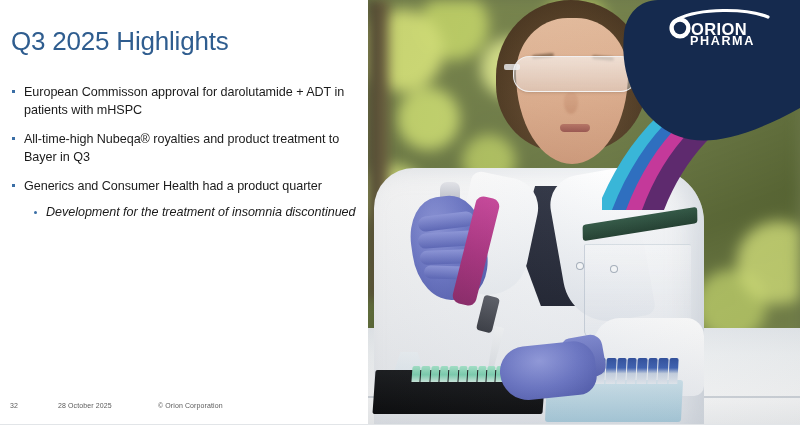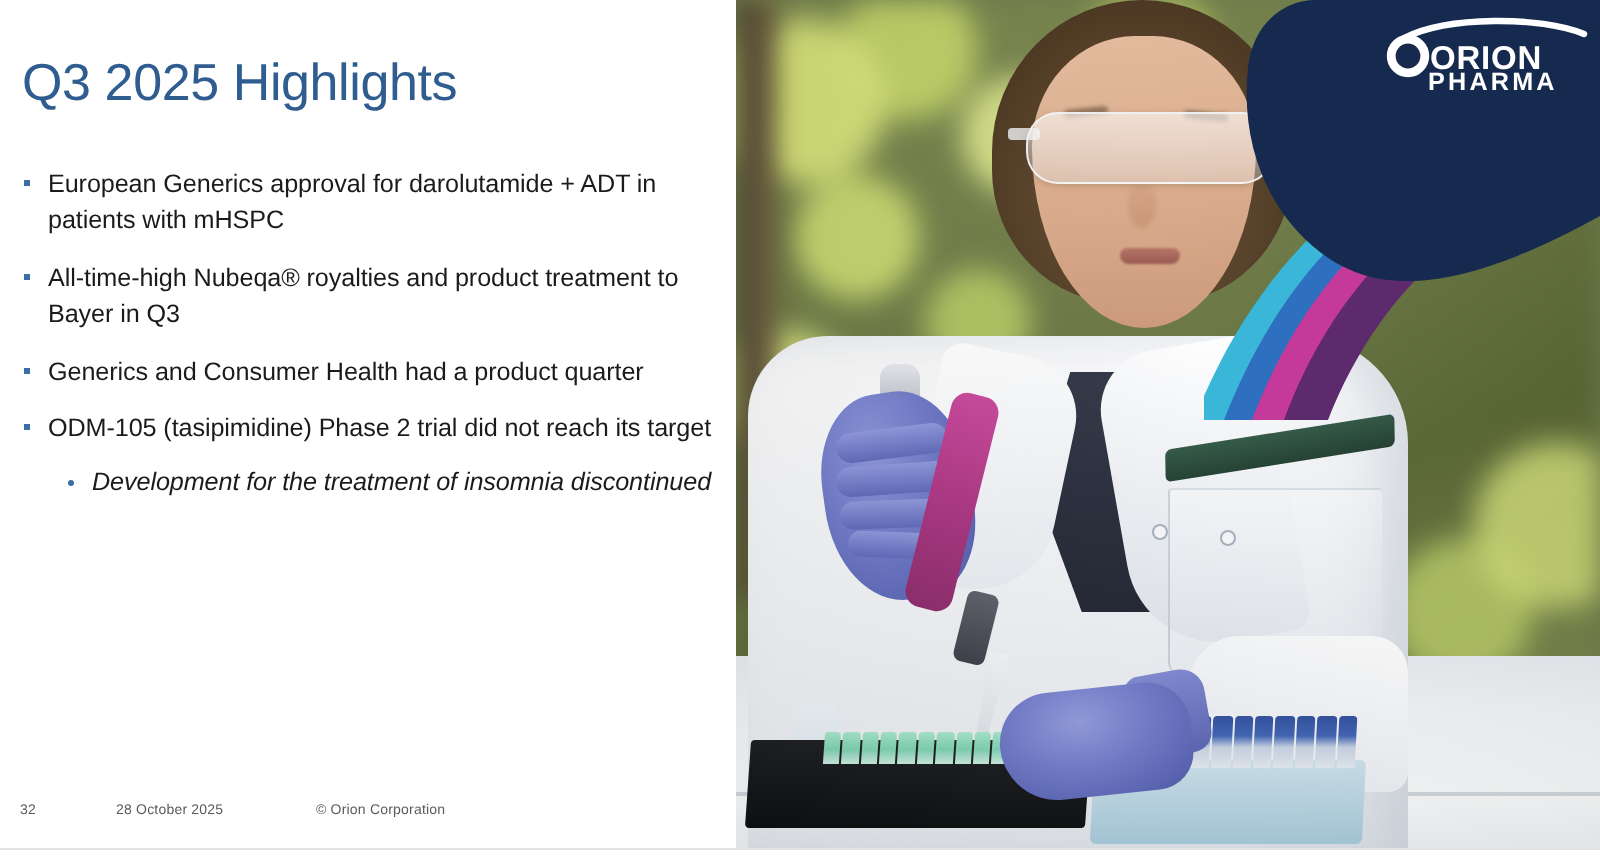--- a/index.html
+++ b/index.html
@@ -468,21 +468,21 @@
     right: 0;
     top: 0;
     width: 200px;
     height: 210px;
     z-index: 8;
     pointer-events: none;
   }
   .brand svg { display: block; }
   .logo-wrap {
     position: absolute;
-    right: 0;
+    right: 24px;
     top: 6px;
     width: 112px;
     height: 40px;
     z-index: 9;
   }
 
   
   .bottom-strip {
     position: absolute;
     left: 0;
@@ -604,37 +604,33 @@
   </div>
 
   <div class="text-col">
 
     <div class="slide-title">Q3 2025 Highlights</div>
 
     <div class="bullets">
 
       <div class="bullet">
         <span class="marker"></span>
-        <span>European Generics approval for darolutamide + ADT in patients with mHSPC</span>
+        <span>European Commisson approval for darolutamide + ADT in patients with mHSPC</span>
       </div>
 
       <div class="bullet">
         <span class="marker"></span>
         <span>All-time-high Nubeqa® royalties and product treatment to Bayer in Q3</span>
       </div>
 
       <div class="bullet">
         <span class="marker"></span>
         <span>Generics and Consumer Health had a product quarter</span>
       </div>
 
-      <div class="bullet">
-        <span class="marker"></span>
-        <span>ODM-105 (tasipimidine) Phase 2 trial did not reach its target</span>
-      </div>
 
       <div class="bullet sub">
         <span class="marker"></span>
         <span>Development for the treatment of insomnia discontinued</span>
       </div>
 
     </div>
 
     <div class="footer">
       <span class="f-page">32</span>

